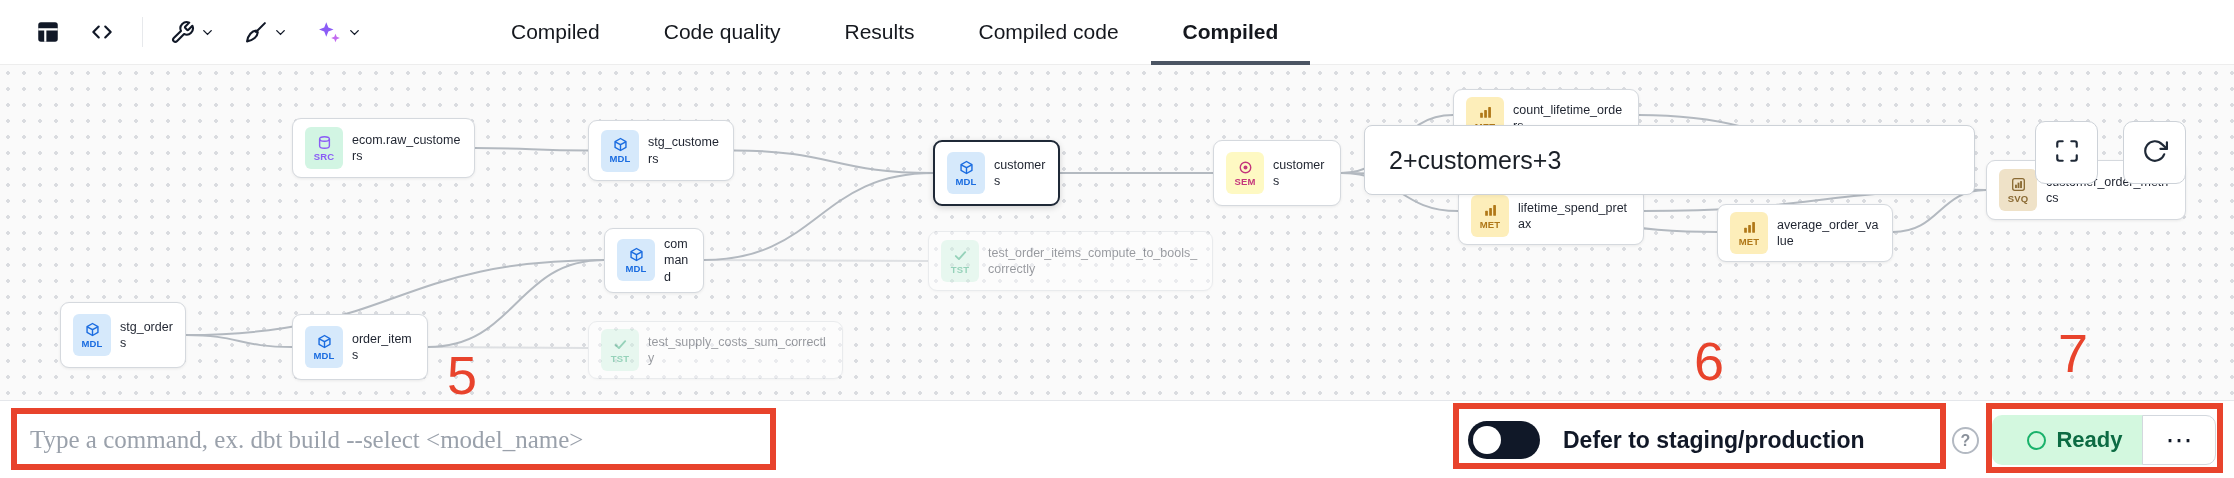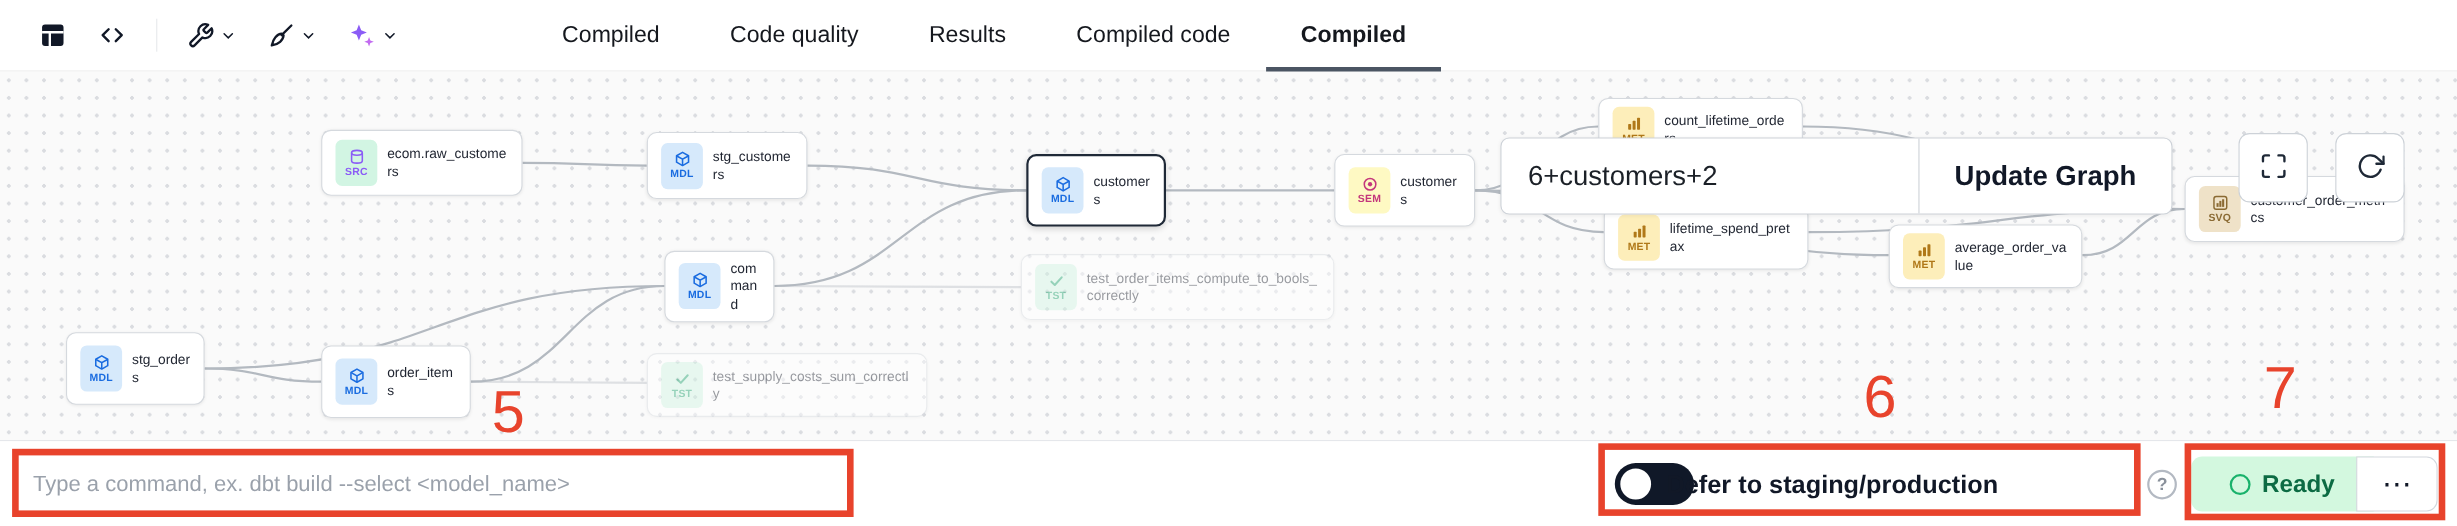--- a/index.html
+++ b/index.html
@@ -32,25 +32,25 @@
   .selector{position:absolute;left:1364px;top:60px;width:611px;height:70px;background:#fff;border:1px solid #cdd2d8;border-radius:8px;display:flex;align-items:stretch;z-index:3;box-shadow:0 1px 4px rgba(0,0,0,.06)}
   .sval{flex:1;display:flex;align-items:center;padding:0 24px;font-size:25px;color:#1b2027}
   .sbtn{width:230px;border:none;border-left:1px solid #cdd2d8;background:transparent;font-family:inherit;font-size:25px;font-weight:700;color:#111827;cursor:pointer}
 
   .corner-btn{position:absolute;top:56px;width:63px;height:63px;background:#fff;border:1px solid #cdd2d8;border-radius:10px;z-index:4;display:flex;align-items:center;justify-content:center;cursor:pointer;color:#1f2937}
   #fs-btn{left:2035px}
   #rf-btn{left:2123px}
 
   
   .bottombar{position:absolute;left:0;top:400px;width:2234px;height:78px;background:#fff;border-top:1px solid #e5e7eb;z-index:5}
-  .cmd{position:absolute;left:30px;top:14px;width:1360px;height:50px;border:none;outline:none;background:transparent;font-family:Liberation Sans, sans-serif;font-size:20px;color:#b91c1c}
+  .cmd{position:absolute;left:30px;top:14px;width:1360px;height:50px;border:none;outline:none;background:transparent;font-family:Liberation Serif, serif;font-size:25px;color:#b91c1c}
   .cmd::placeholder{color:#9aa1ab}
   .toggle{position:absolute;left:1468px;top:20px;width:72px;height:38px;border-radius:19px;background:#101828;cursor:pointer}
   .knob{position:absolute;left:5px;top:5px;width:28px;height:28px;border-radius:50%;background:#fff}
-  .defer-label{position:absolute;left:1515px;top:26px;font-size:23px;font-weight:700;color:#111827}
+  .defer-label{position:absolute;left:1563px;top:26px;font-size:23px;font-weight:700;color:#111827}
   .help{position:absolute;left:1952px;top:26px;width:27px;height:27px;border:2px solid #b3b9c2;color:#8a919b;border-radius:50%;font-size:16px;font-weight:700;display:flex;align-items:center;justify-content:center;cursor:pointer}
   .ready{position:absolute;left:1992px;top:14px;height:50px;width:166px;border:none;border-radius:10px 0 0 10px;background:#d3f8df;display:flex;align-items:center;justify-content:center;gap:10px;font-family:inherit;font-size:22px;font-weight:700;color:#0c6b43;cursor:pointer}
   .ring{width:19px;height:19px;border:2.5px solid #19b26b;border-radius:50%;background:transparent}
   .more{position:absolute;left:2142px;top:14px;height:50px;width:74px;border:1.5px solid #d3d8de;border-radius:0 10px 10px 0;background:#fff;font-family:inherit;font-size:27px;color:#111827;cursor:pointer}
 
   
   .ann{position:absolute;border:6px solid #e8432c;z-index:9;pointer-events:none}
   .ann-num{position:absolute;color:#e8432c;font-size:54px;z-index:9;pointer-events:none}
   #box5{left:11px;top:408px;width:765px;height:62px}
   #box6{left:1453px;top:403px;width:493px;height:66px}
@@ -278,22 +278,21 @@
             <svg viewBox="0 0 16 16">
               <path d="M3 8.6l3.3 3.2L13 4.4" fill="none" stroke="currentColor" stroke-width="2" stroke-linecap="round" stroke-linejoin="round"></path>
             </svg>
             <em>TST</em>
           </span>
           <span class="nlabel">test_supply_costs_sum_correctly</span>
         </div>
       </div>
 
     <div class="selector">
-      <span class="sval">6+customers+2</span>
-      <button class="sbtn">Update Graph</button>
+      <span class="sval">2+customers+3</span>
     </div>
 
     <button class="corner-btn" id="fs-btn">
       <span><svg width="26" height="26" viewBox="0 0 24 24">
             <path d="M8 3H5a2 2 0 0 0-2 2v3M21 8V5a2 2 0 0 0-2-2h-3M3 16v3a2 2 0 0 0 2 2h3M16 21h3a2 2 0 0 0 2-2v-3" fill="none" stroke="#1f2937" stroke-width="2" stroke-linecap="round" stroke-linejoin="round"></path>
           </svg></span>
     </button>
     <button class="corner-btn" id="rf-btn">
       <span><svg width="26" height="26" viewBox="0 0 24 24">
             <path d="M23 4v6h-6" fill="none" stroke="#1f2937" stroke-width="2" stroke-linecap="round" stroke-linejoin="round"></path>

